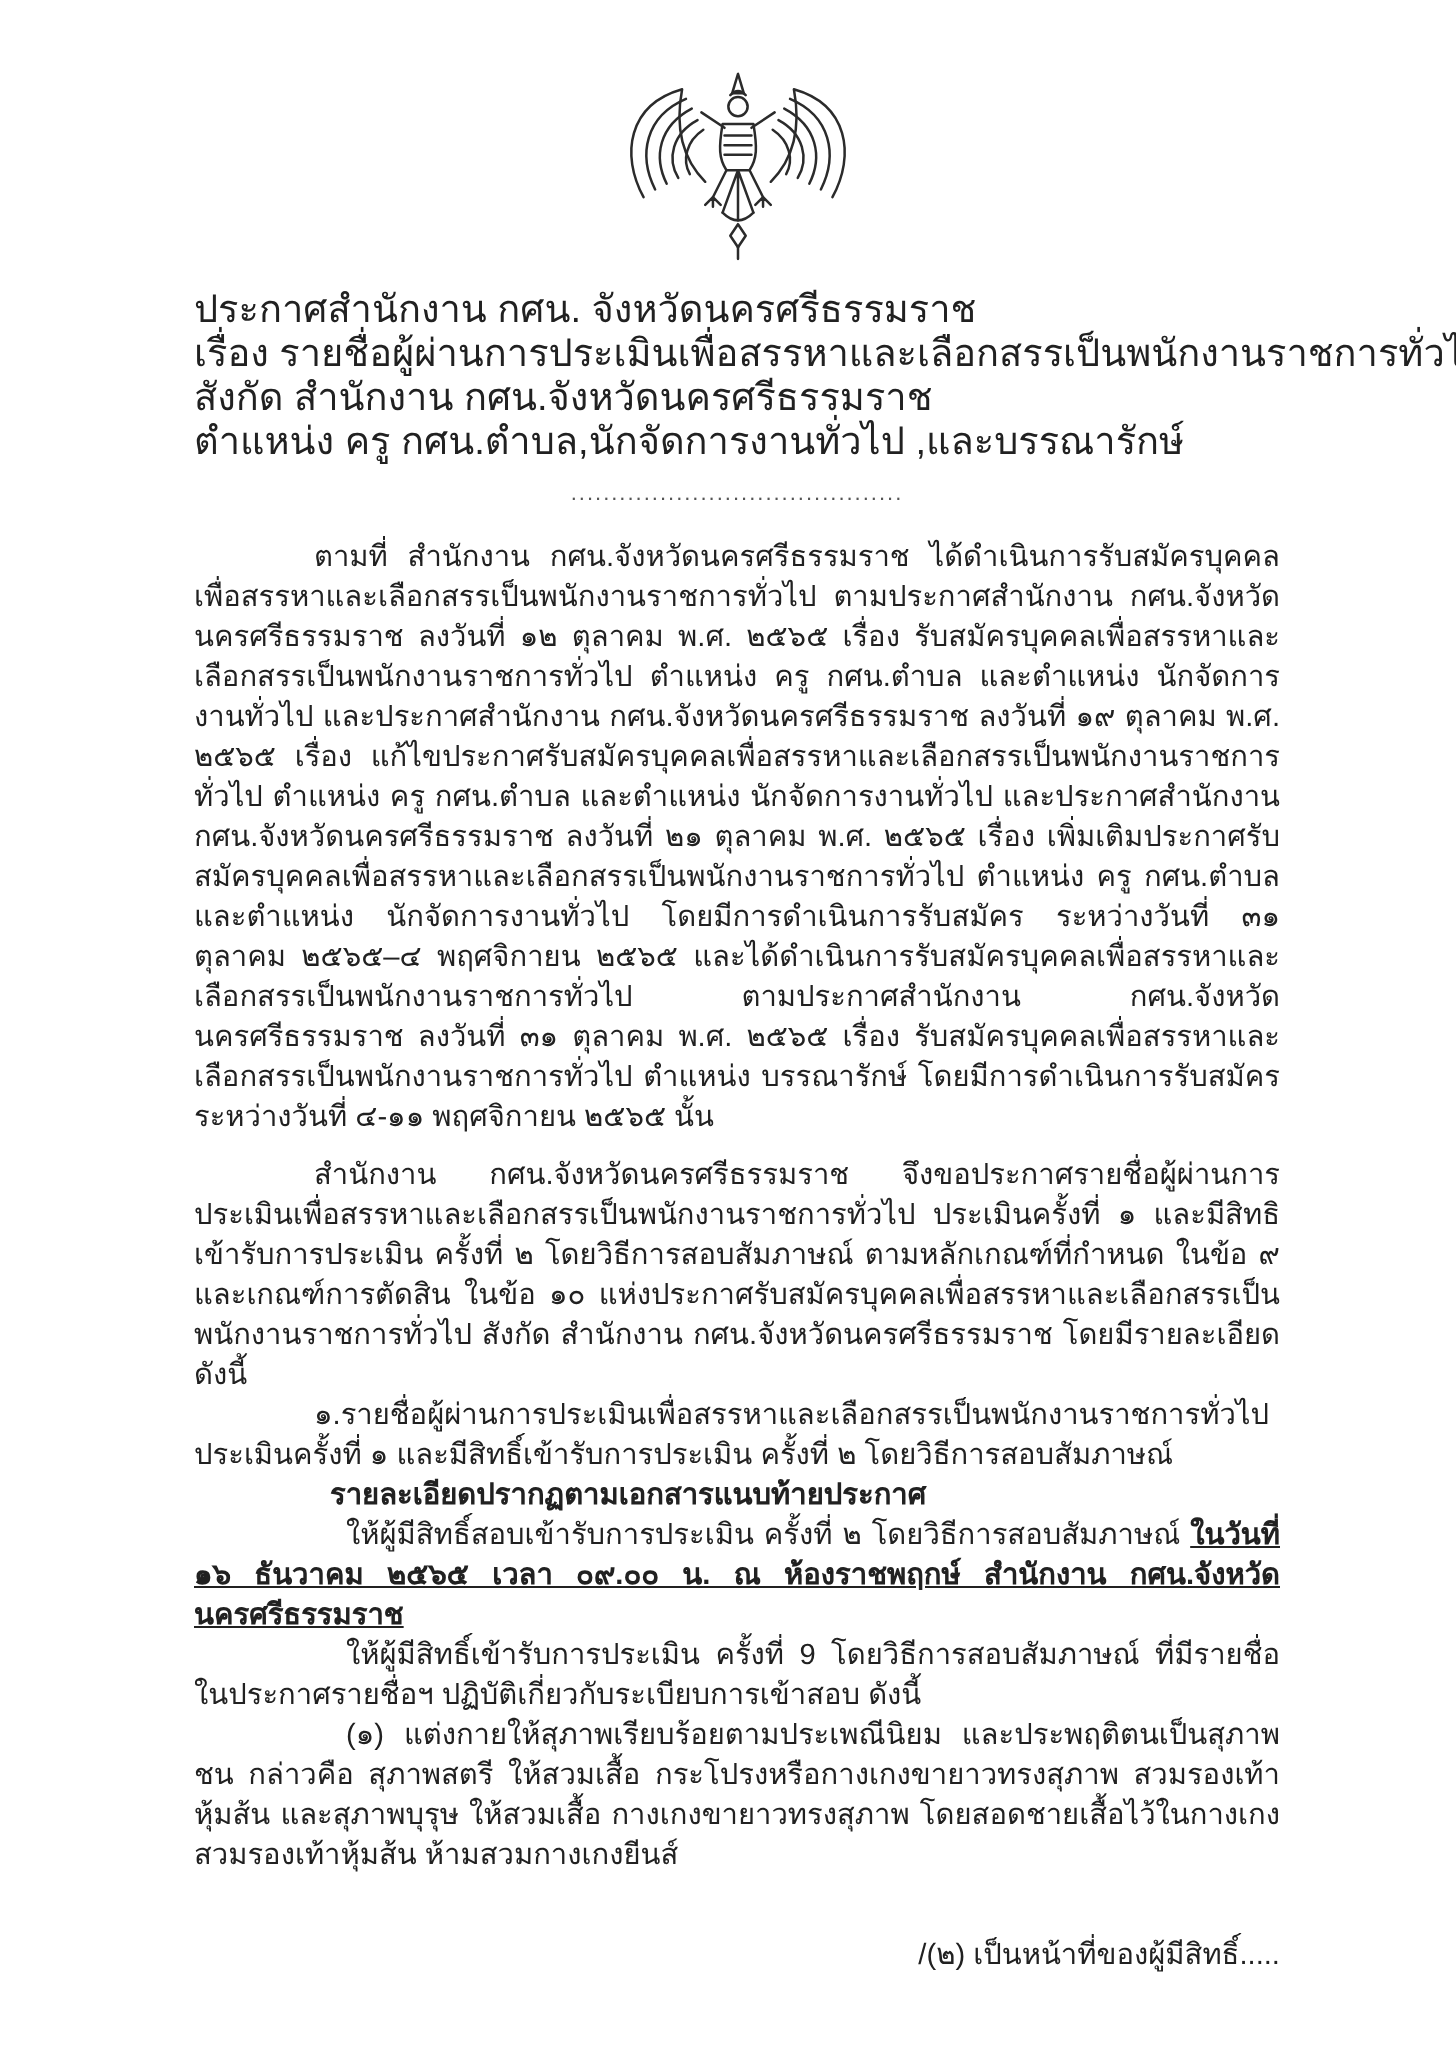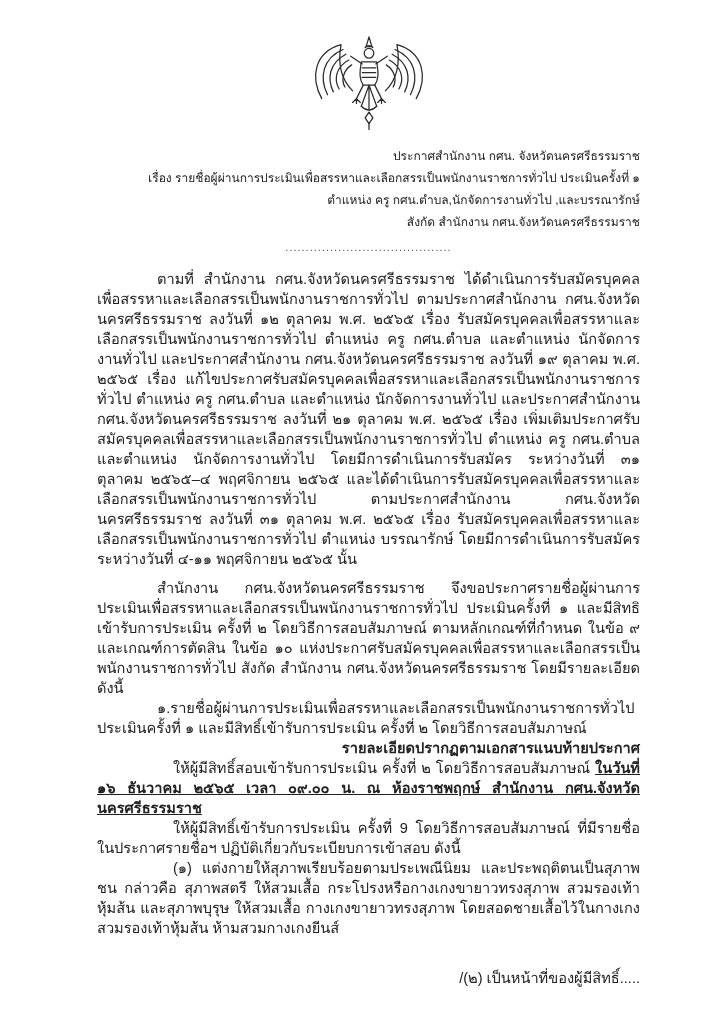--- a/index.html
+++ b/index.html
@@ -14,36 +14,36 @@
     color:#212121;
     font-size:14.6px;
     line-height:20px;
     overflow:hidden;
   }
   .emblem-wrap{
     text-align:center;
     height:108px;
     margin-bottom:2px;
   }
-  .title-block{text-align:right;line-height:22px;font-size:12px;}
+  .title-block{text-align:left;line-height:22px;font-size:19px;}
   .title-block div{white-space:nowrap;}
   .dotted{
     text-align:center;
     font-size:11px;
     letter-spacing:1px;
     color:#555;
     line-height:16px;
     margin-top:6px;
     margin-bottom:14px;
   }
   p{margin:0;text-align:justify;}
   .indent{text-indent:60px;}
   .indent-sub{text-indent:76px;}
   .para2{margin-top:9px;}
-  .bold-note{font-weight:bold;text-indent:68px;text-align:right;}
+  .bold-note{font-weight:bold;text-indent:68px;text-align:left;}
   .highlight{font-weight:bold;text-decoration:underline;}
   .footer-note{
     margin-top:30px;
     text-align:right;
   }
   svg.garuda{display:inline-block;}
 </style>
 </head>
 <body>
 
@@ -82,22 +82,22 @@
         <path d="M57 74 Q65 82 73 74"></path>
         <path d="M61 86 L65 80 L69 86 L65 92 Z"></path>
         <path d="M65 92 L65 98"></path>
       </g>
     </svg>
   </div>
 
   <div class="title-block">
     <div>ประกาศสำนักงาน กศน. จังหวัดนครศรีธรรมราช</div>
     <div>เรื่อง รายชื่อผู้ผ่านการประเมินเพื่อสรรหาและเลือกสรรเป็นพนักงานราชการทั่วไป ประเมินครั้งที่ ๑</div>
+    <div>สังกัด สำนักงาน กศน.จังหวัดนครศรีธรรมราช</div>
     <div>ตำแหน่ง ครู กศน.ตำบล,นักจัดการงานทั่วไป ,และบรรณารักษ์</div>
-    <div>สังกัด สำนักงาน กศน.จังหวัดนครศรีธรรมราช</div>
   </div>
 
   <div class="dotted">.........................................</div>
 
   <p class="indent">ตามที่ สำนักงาน กศน.จังหวัดนครศรีธรรมราช ได้ดำเนินการรับสมัครบุคคลเพื่อสรรหาและเลือกสรรเป็นพนักงานราชการทั่วไป ตามประกาศสำนักงาน กศน.จังหวัดนครศรีธรรมราช ลงวันที่ ๑๒ ตุลาคม พ.ศ. ๒๕๖๕ เรื่อง รับสมัครบุคคลเพื่อสรรหาและเลือกสรรเป็นพนักงานราชการทั่วไป ตำแหน่ง ครู กศน.ตำบล และตำแหน่ง นักจัดการงานทั่วไป และประกาศสำนักงาน กศน.จังหวัดนครศรีธรรมราช ลงวันที่ ๑๙ ตุลาคม พ.ศ. ๒๕๖๕ เรื่อง แก้ไขประกาศรับสมัครบุคคลเพื่อสรรหาและเลือกสรรเป็นพนักงานราชการทั่วไป ตำแหน่ง ครู กศน.ตำบล และตำแหน่ง นักจัดการงานทั่วไป และประกาศสำนักงาน กศน.จังหวัดนครศรีธรรมราช ลงวันที่ ๒๑ ตุลาคม พ.ศ. ๒๕๖๕ เรื่อง เพิ่มเติมประกาศรับสมัครบุคคลเพื่อสรรหาและเลือกสรรเป็นพนักงานราชการทั่วไป ตำแหน่ง ครู กศน.ตำบล และตำแหน่ง นักจัดการงานทั่วไป โดยมีการดำเนินการรับสมัคร ระหว่างวันที่ ๓๑ ตุลาคม ๒๕๖๕–๔ พฤศจิกายน ๒๕๖๕ และได้ดำเนินการรับสมัครบุคคลเพื่อสรรหาและเลือกสรรเป็นพนักงานราชการทั่วไป ตามประกาศสำนักงาน กศน.จังหวัดนครศรีธรรมราช ลงวันที่ ๓๑ ตุลาคม พ.ศ. ๒๕๖๕ เรื่อง รับสมัครบุคคลเพื่อสรรหาและเลือกสรรเป็นพนักงานราชการทั่วไป ตำแหน่ง บรรณารักษ์ โดยมีการดำเนินการรับสมัคร ระหว่างวันที่ ๔-๑๑ พฤศจิกายน ๒๕๖๕ นั้น</p>
 
   <p class="indent para2">สำนักงาน กศน.จังหวัดนครศรีธรรมราช จึงขอประกาศรายชื่อผู้ผ่านการประเมินเพื่อสรรหาและเลือกสรรเป็นพนักงานราชการทั่วไป ประเมินครั้งที่ ๑ และมีสิทธิเข้ารับการประเมิน ครั้งที่ ๒ โดยวิธีการสอบสัมภาษณ์ ตามหลักเกณฑ์ที่กำหนด ในข้อ ๙ และเกณฑ์การตัดสิน ในข้อ ๑๐ แห่งประกาศรับสมัครบุคคลเพื่อสรรหาและเลือกสรรเป็นพนักงานราชการทั่วไป สังกัด สำนักงาน กศน.จังหวัดนครศรีธรรมราช โดยมีรายละเอียด ดังนี้</p>
 
   <p class="indent">๑.รายชื่อผู้ผ่านการประเมินเพื่อสรรหาและเลือกสรรเป็นพนักงานราชการทั่วไป ประเมินครั้งที่ ๑ และมีสิทธิ์เข้ารับการประเมิน ครั้งที่ ๒ โดยวิธีการสอบสัมภาษณ์</p>
 

